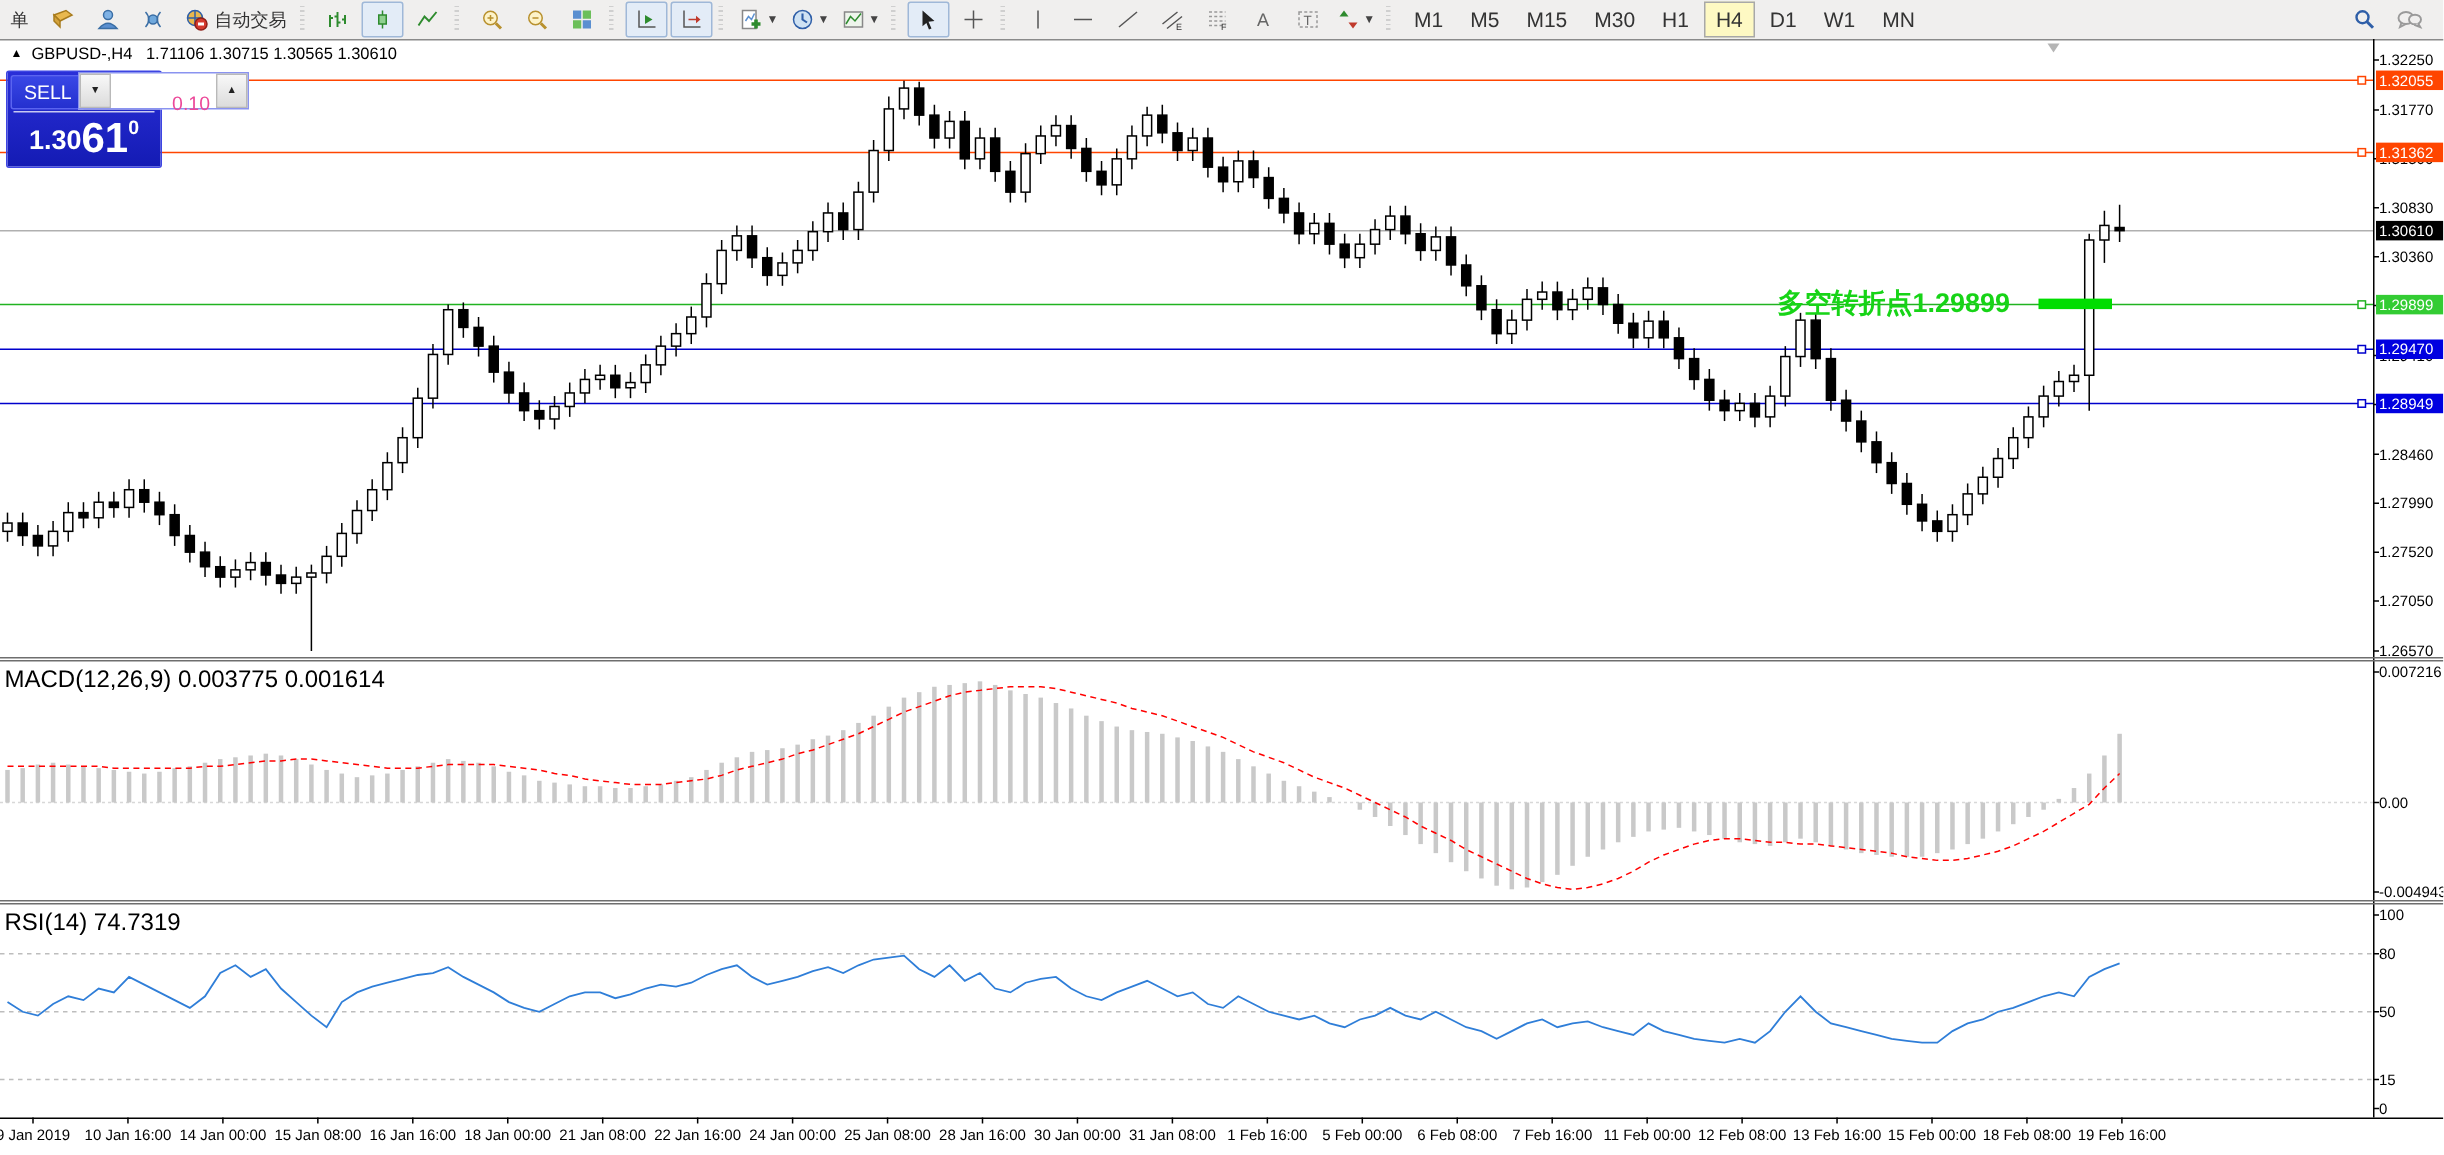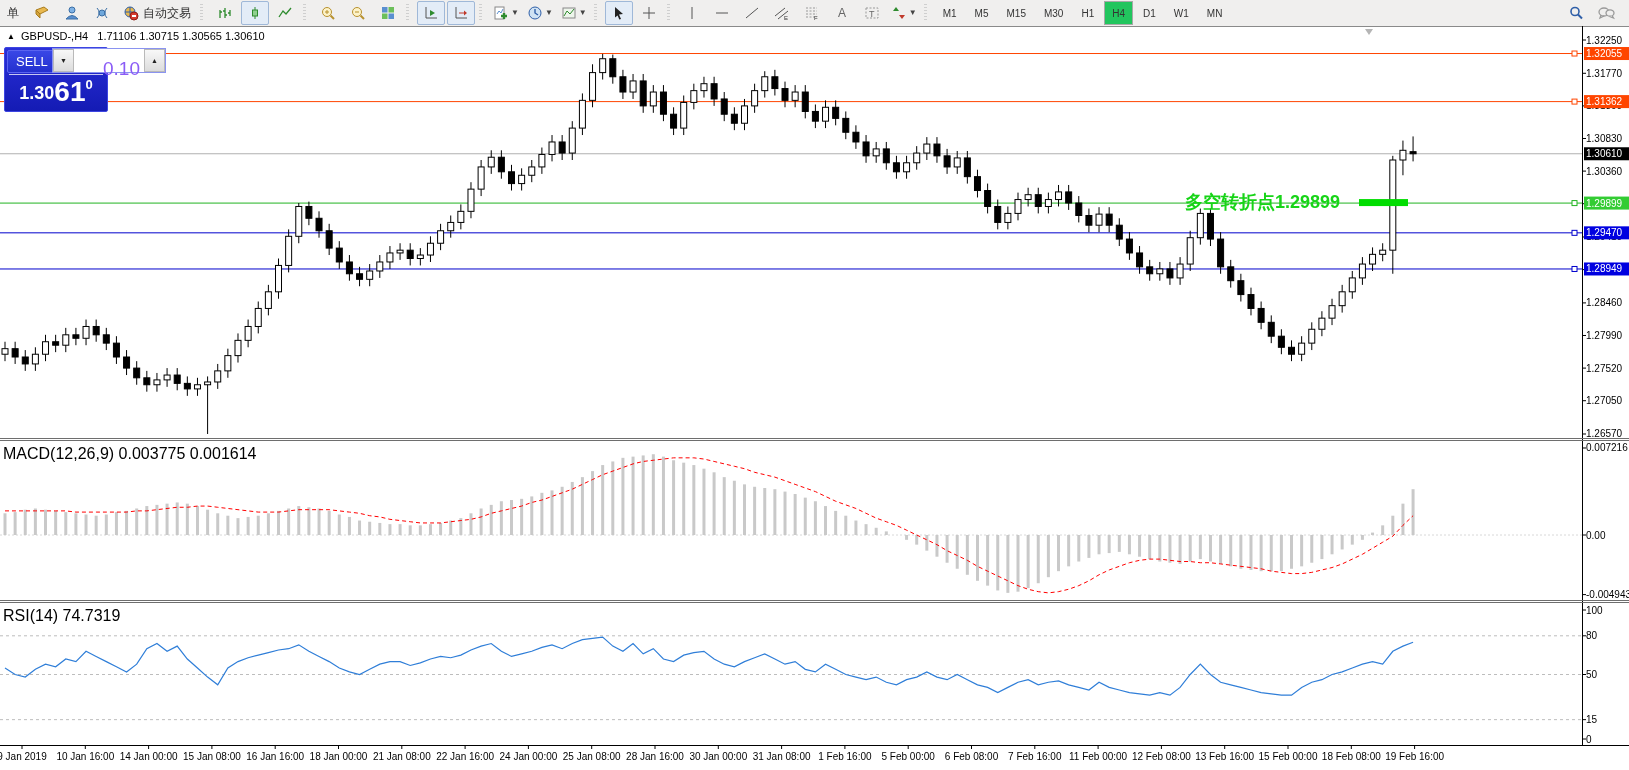--- a/index.html
+++ b/index.html
@@ -9,23 +9,23 @@
     border-bottom:1px solid #9a9a9a;display:flex;align-items:center;font-size:11px;color:#333;}
   .tb-group{display:flex;align-items:center;height:26px;padding:0 2px;}
   .tb-handle{width:5px;height:18px;margin:0 3px 0 1px;
     background-image:repeating-linear-gradient(#cfcfcf 0 1px,transparent 1px 3px);
     background-size:3px 100%;background-repeat:repeat-y;}
   .tb-btn{display:flex;align-items:center;justify-content:center;min-width:22px;height:22px;
     border:1px solid transparent;border-radius:2px;margin:0 1px;cursor:default;gap:2px;padding:0 2px;}
   .tb-btn.active{border:1px solid #9fb8d8;background:#e3ecf7;}
   .tb-btn svg{display:block;}
   .caret{font-size:8px;color:#444;line-height:1;}
-  .tf-btn{font-size:10px;color:#333;padding:2px 7px;height:18px;display:flex;align-items:center;
+  .tf-btn{font-size:14px;color:#333;padding:2px 7px;height:18px;display:flex;align-items:center;
     border:1px solid transparent;margin:0 1px;text-align:center;}
-  .tf-btn.active{border:1px solid #a8a8a8;background:#22c55e;}
+  .tf-btn.active{border:1px solid #a8a8a8;background:#fef9c3;}
   .tb-label{font-size:12px;margin-left:2px;}
   .tb-spacer{flex:1;}
   
   .chart-wrap{position:absolute;left:0;top:26px;width:1629px;height:744px;background:#fff;}
   #chart-svg{position:absolute;left:0;top:0;}
   .chart-title{position:absolute;left:7px;top:4px;font-size:11px;color:#000;z-index:4;}
   .chart-title .tri{font-size:8px;vertical-align:1px;margin-right:3px;}
   .ind-label{position:absolute;left:3px;font-size:16px;color:#000;z-index:4;}
   
   .trade-panel{position:absolute;left:4px;top:47px;width:186px;height:63px;z-index:6;}
@@ -40,21 +40,21 @@
   .tp-underline{position:absolute;top:26px;left:4px;right:4px;height:1px;background:rgba(255,255,255,.75);}
   .tp-price{position:absolute;bottom:3px;width:100%;text-align:center;white-space:nowrap;color:#fff;}
   .tp-price .small{font-size:18px;font-weight:bold;vertical-align:2px;margin-top:30px;}
   .tp-price .big{font-size:28px;font-weight:bold;letter-spacing:0;}
   .tp-price .sup{font-size:13px;font-weight:bold;vertical-align:12px;}
   .tp-stepper{position:absolute;left:48px;top:1px;width:112px;height:23px;background:#fff;
     border:1px solid #8a93f0;display:flex;z-index:7;}
   .tp-step-btn{width:19px;display:flex;align-items:center;justify-content:center;
     font-size:7px;color:#222;background:linear-gradient(#f8f8f8,#dcdcdc);border:1px solid #b9b9b9;}
   .tp-vol{flex:1;display:flex;align-items:center;justify-content:flex-end;padding-right:4px;
-    font-size:19px;color:#8b5cf6;margin-top:16px;}
+    font-size:13px;color:#ec4899;margin-top:16px;}
 </style>
 </head>
 <body>
 
 <div class="toolbar">
   <div class="tb-group">
     <span class="tb-btn" style="margin-left:-4px">
         <span class="tb-label">单</span>
       </span>
     <span class="tb-btn">

